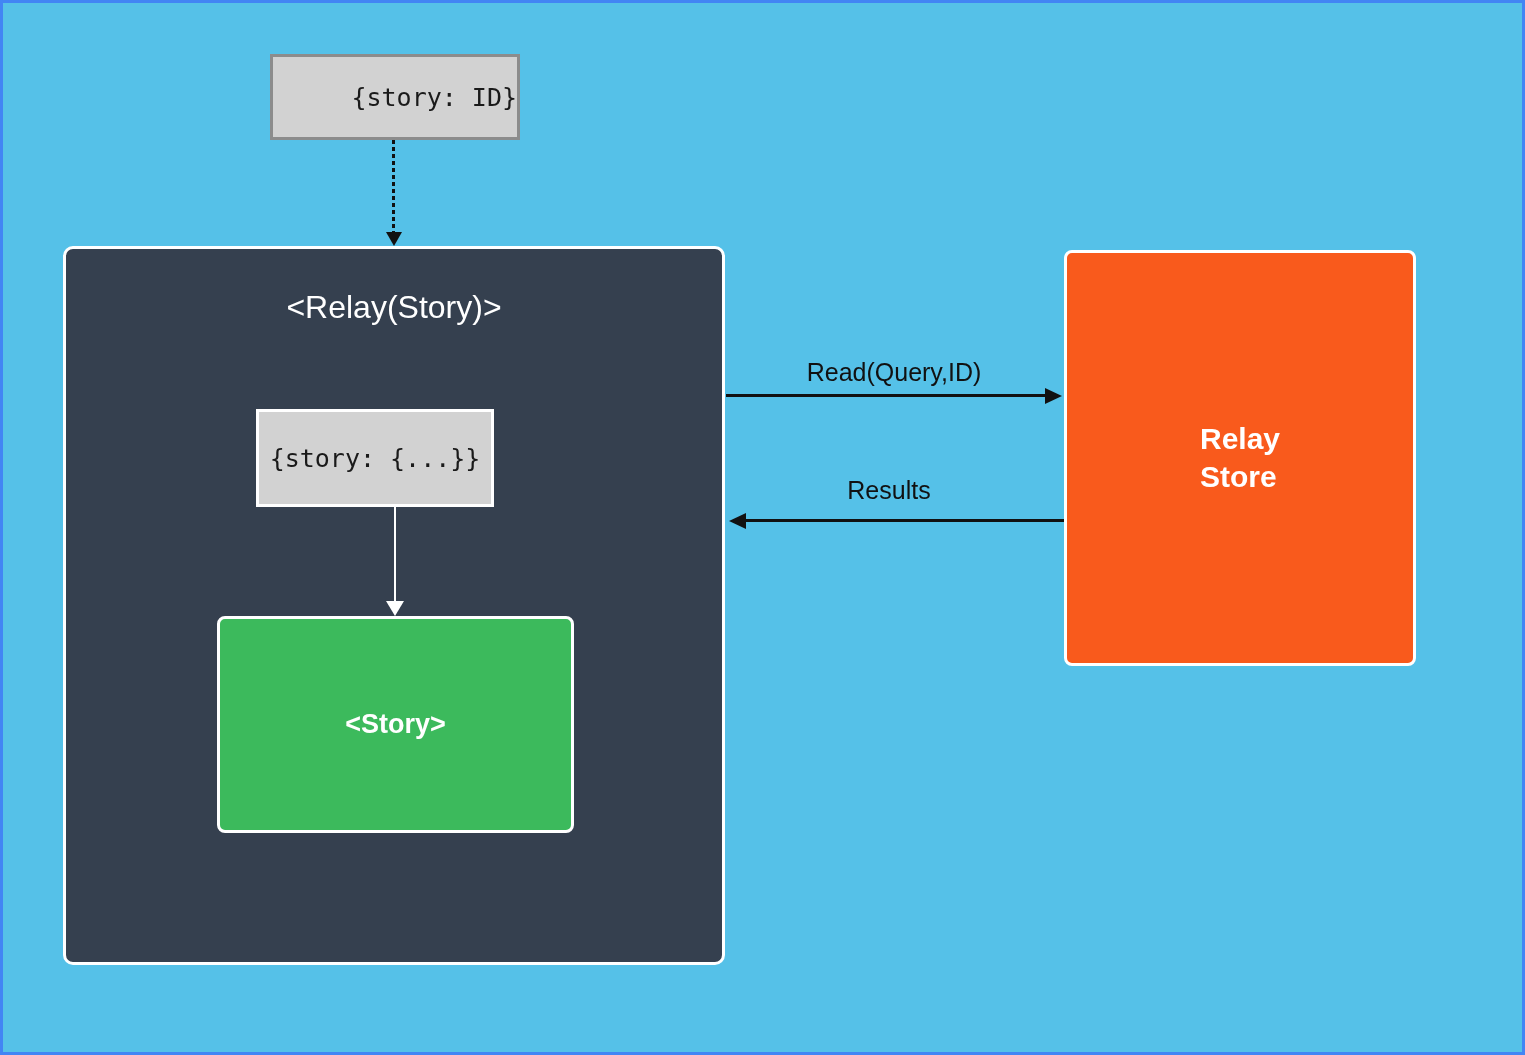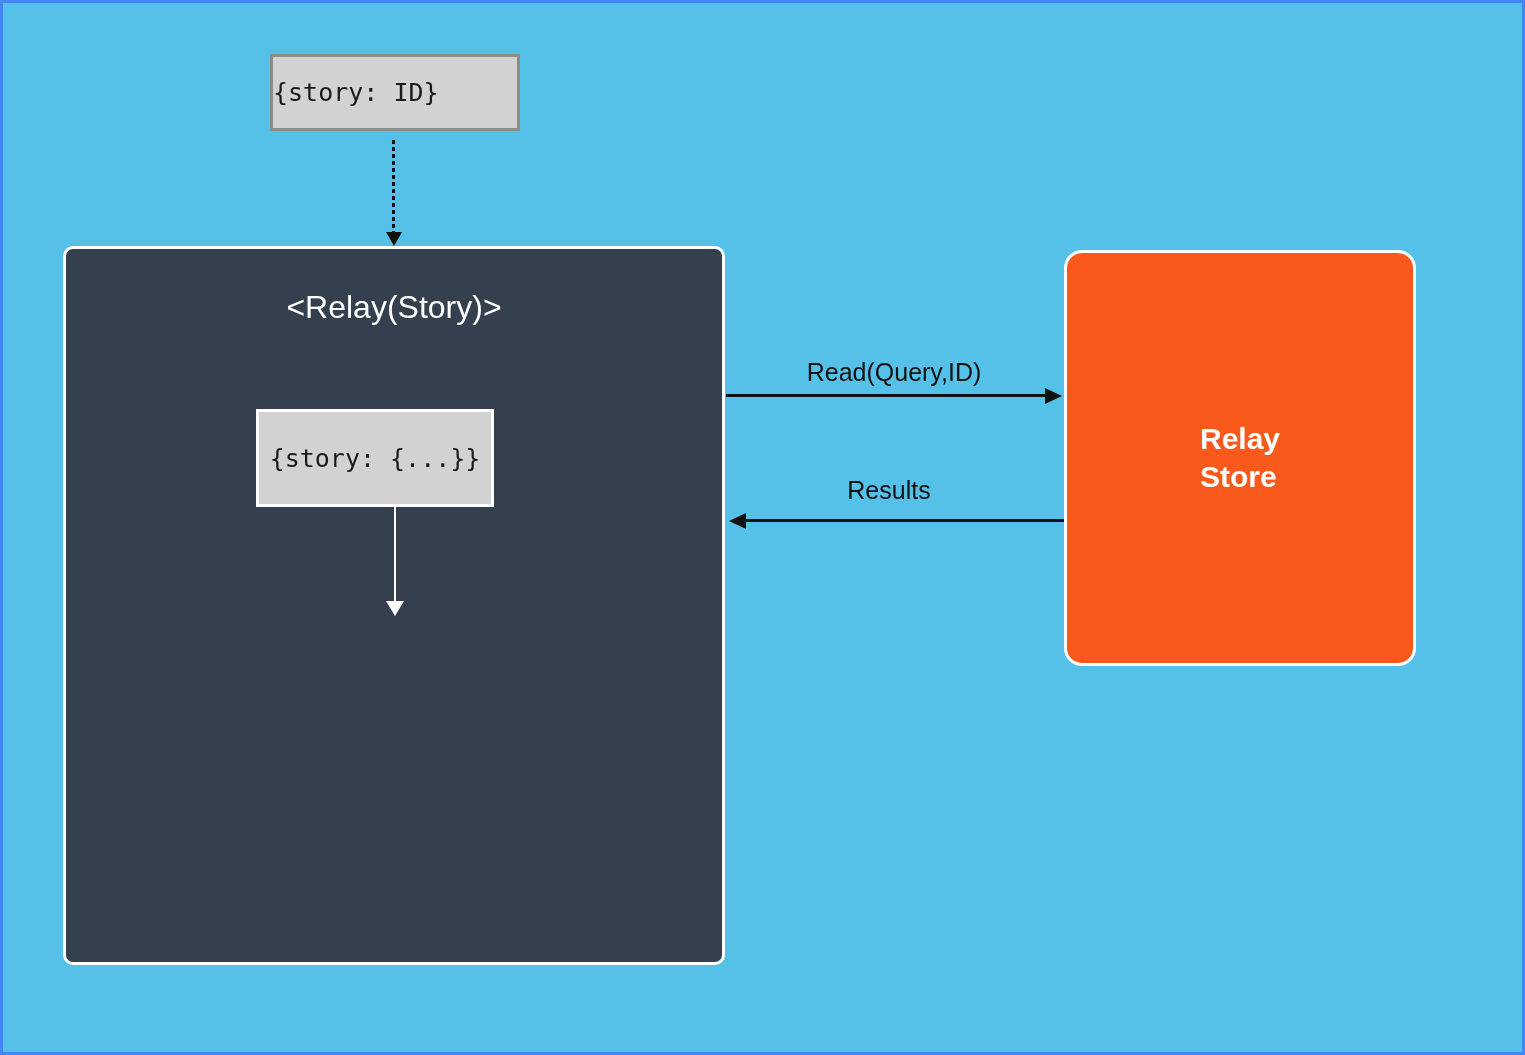--- a/index.html
+++ b/index.html
@@ -20,24 +20,24 @@
     position:relative;
     width:1525px;height:1055px;
     background:var(--background);
     border:3px solid var(--frame_border);
     overflow:hidden;
   }
   .mono{font-family:"DejaVu Sans Mono","Liberation Mono",monospace;}
 
   
   .top-box{
-    position:absolute;left:267px;top:51px;width:250px;height:77px;
+    position:absolute;left:267px;top:51px;width:250px;height:86px;
     background:var(--gray_box);
     border:3px solid var(--gray_box_border);
-    display:flex;align-items:center;justify-content:flex-start;
+    display:flex;align-items:center;justify-content:flex-end;
     font-size:25px;color:#1a1a1a;letter-spacing:0px;
   }
 
   
   .arrow-dashed-v{
     position:absolute;left:389px;top:137px;width:3px;height:92px;
     background:repeating-linear-gradient(to bottom,var(--arrow_black) 0 4px,transparent 4px 7px);
   }
   .arrow-dashed-v .head{
     position:absolute;left:50%;top:92px;transform:translateX(-50%);
@@ -88,21 +88,21 @@
     border-radius:8px;
     display:flex;align-items:center;justify-content:center;
     color:var(--white);font-size:27px;font-weight:bold;
   }
 
   
   .store-box{
     position:absolute;left:1061px;top:247px;width:352px;height:416px;
     background:var(--orange);
     border:3px solid var(--white);
-    border-radius:18px;
+    border-radius:8px;
     display:flex;align-items:center;justify-content:center;
   }
   .store-label{
     color:var(--white);font-size:30px;font-weight:bold;line-height:38px;
     text-align:left;
   }
 
   
   .h-arrow{position:absolute;height:3px;background:var(--arrow_black);}
   .h-arrow .head-right{
@@ -143,20 +143,23 @@
     <div class="relay-title">&lt;Relay(Story)&gt;</div>
 
     <div class="inner-box mono">
       <span>{story: {...}}</span>
     </div>
 
     <div class="arrow-white-v">
       <div class="head"></div>
     </div>
 
+    <div class="story-box">
+      <span>&lt;Story&gt;</span>
+    </div>
   </div>
 
   <div class="h-arrow read-arrow">
     <div class="head-right"></div>
   </div>
   <div class="arrow-label read-label">Read(Query,ID)</div>
 
   <div class="h-arrow results-arrow">
     <div class="head-left"></div>
   </div>

